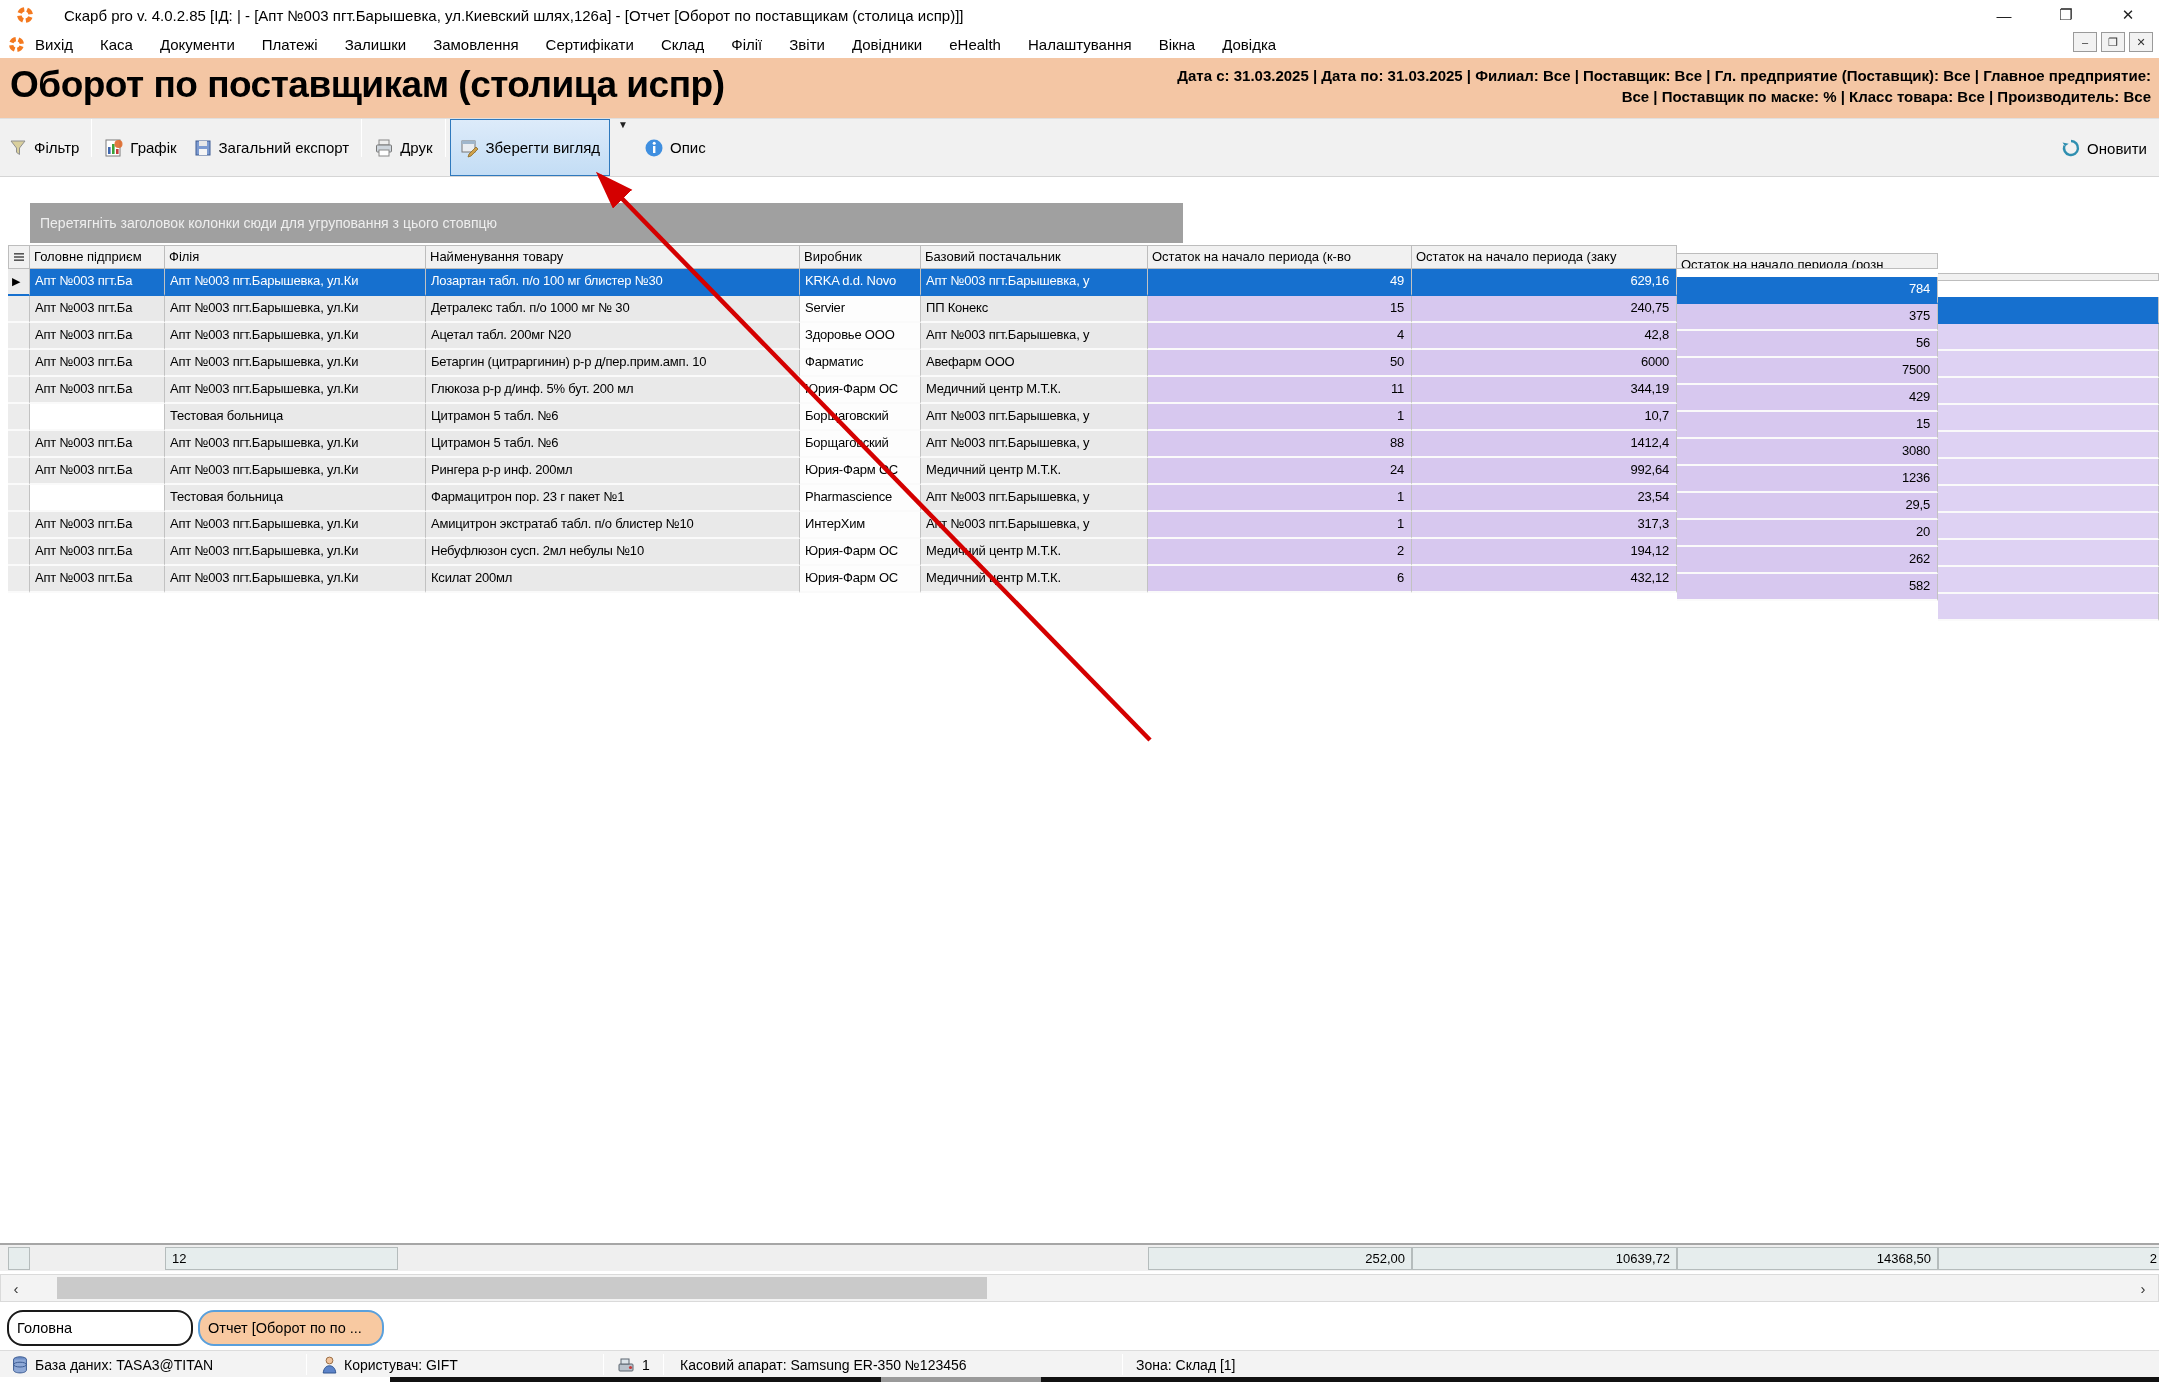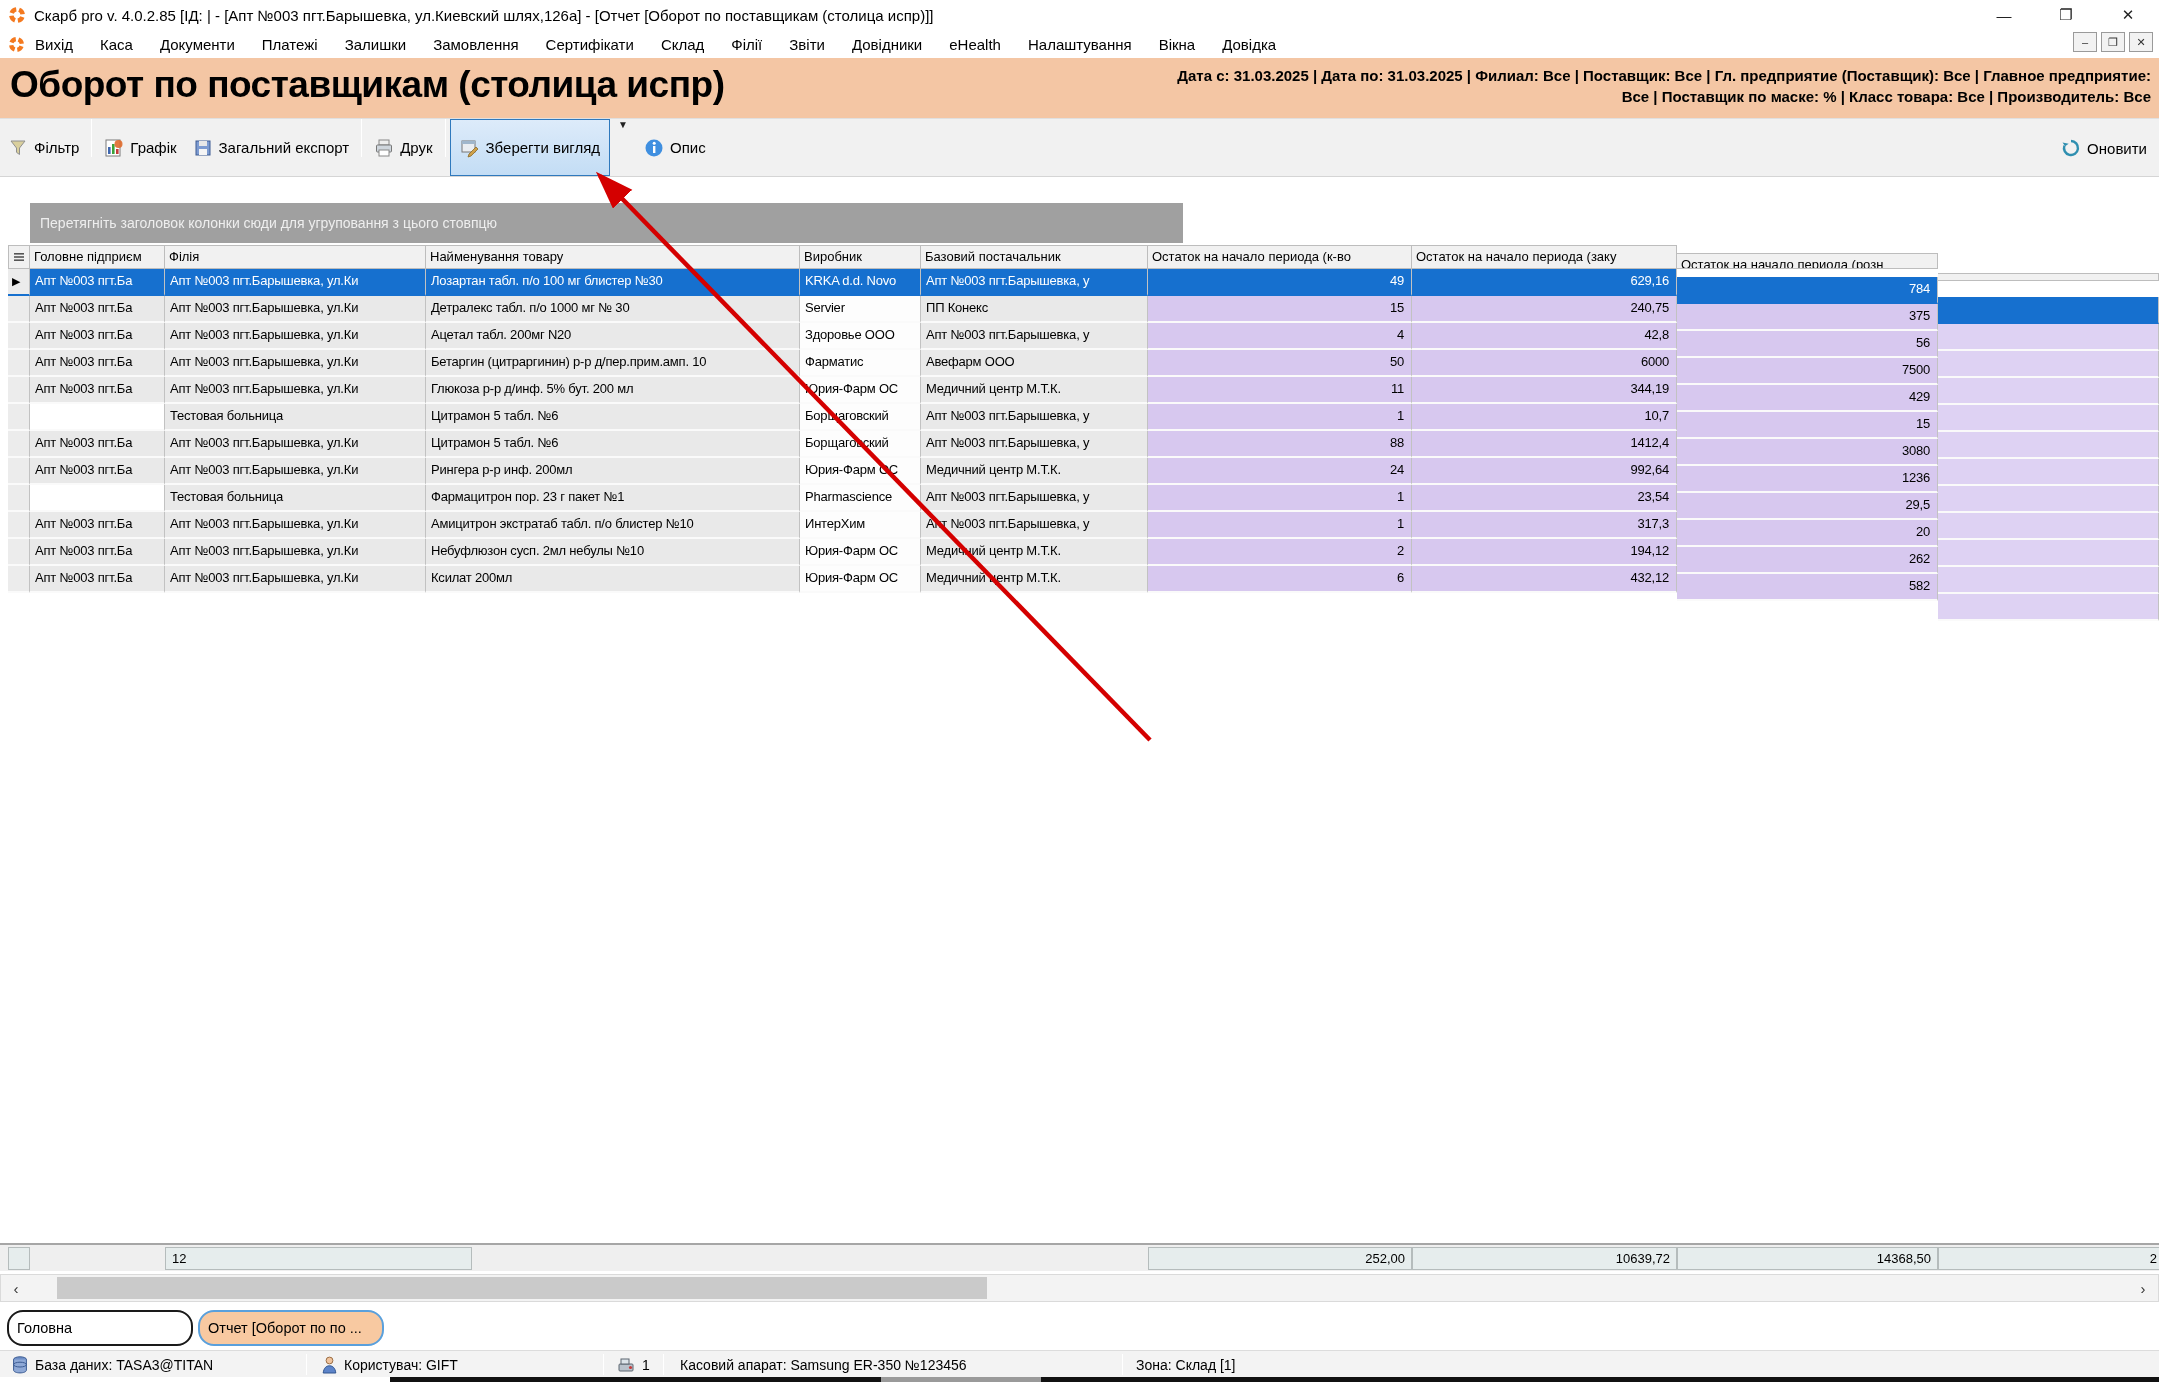--- a/index.html
+++ b/index.html
@@ -1,21 +1,21 @@
 <!DOCTYPE html>
 <html><head>
 <meta charset="utf-8">
 <style>
   * { margin:0; padding:0; box-sizing:border-box; }
   html,body { width:2159px; height:1382px; overflow:hidden; background:#ffffff;
               font-family:"Liberation Sans", sans-serif; color:#000; }
 
   
   .titlebar { position:absolute; top:0; left:0; width:2159px; height:30px; background:#fff;
-              display:flex; align-items:center; padding-left:8px; font-size:15px; }
+              display:flex; align-items:center; padding-left:16px; font-size:15px;gap:22px; }
   .titlebar .ttl { margin-left:8px; white-space:nowrap; }
   .winctl { position:absolute; top:0; right:0; height:30px; display:flex; }
   .winctl .wbtn { width:62px; height:30px; display:flex; align-items:center; justify-content:center;
                   font-size:15px; color:#222; }
 
   
   .menubar { position:absolute; top:30px; left:0; width:2159px; height:28px; background:#fff;
              display:flex; align-items:center; padding-left:8px; font-size:15px; }
   .menubar .mitems { display:flex; gap:27px; margin-left:10px; }
   .menubar .mitem { white-space:nowrap; }
@@ -387,21 +387,21 @@
         <div class="cell c6 num">6</div>
         <div class="cell c7 num">432,12</div>
         <div class="cell c8 num">582</div>
         <div class="cell c9 num lastcol"></div>
       </div>
     </div>
 </div>
 
 <div class="footerband">
   <div class="fbox" style="left:8px; width:22px;"></div>
-  <div class="fbox" style="left:165px; width:307px;">12</div>
+  <div class="fbox" style="left:165px; width:233px;">12</div>
   <div class="fbox rt" style="left:1148px; width:264px;">252,00</div>
   <div class="fbox rt" style="left:1412px; width:265px;">10639,72</div>
   <div class="fbox rt" style="left:1677px; width:261px;">14368,50</div>
   <div class="fbox rt" style="left:1938px; width:226px;">2</div>
 </div>
 
 <div class="hscroll">
   <div class="harrow" style="left:2px;">‹</div>
   <div class="hthumb"></div>
   <div class="harrow" style="right:2px;">›</div>

